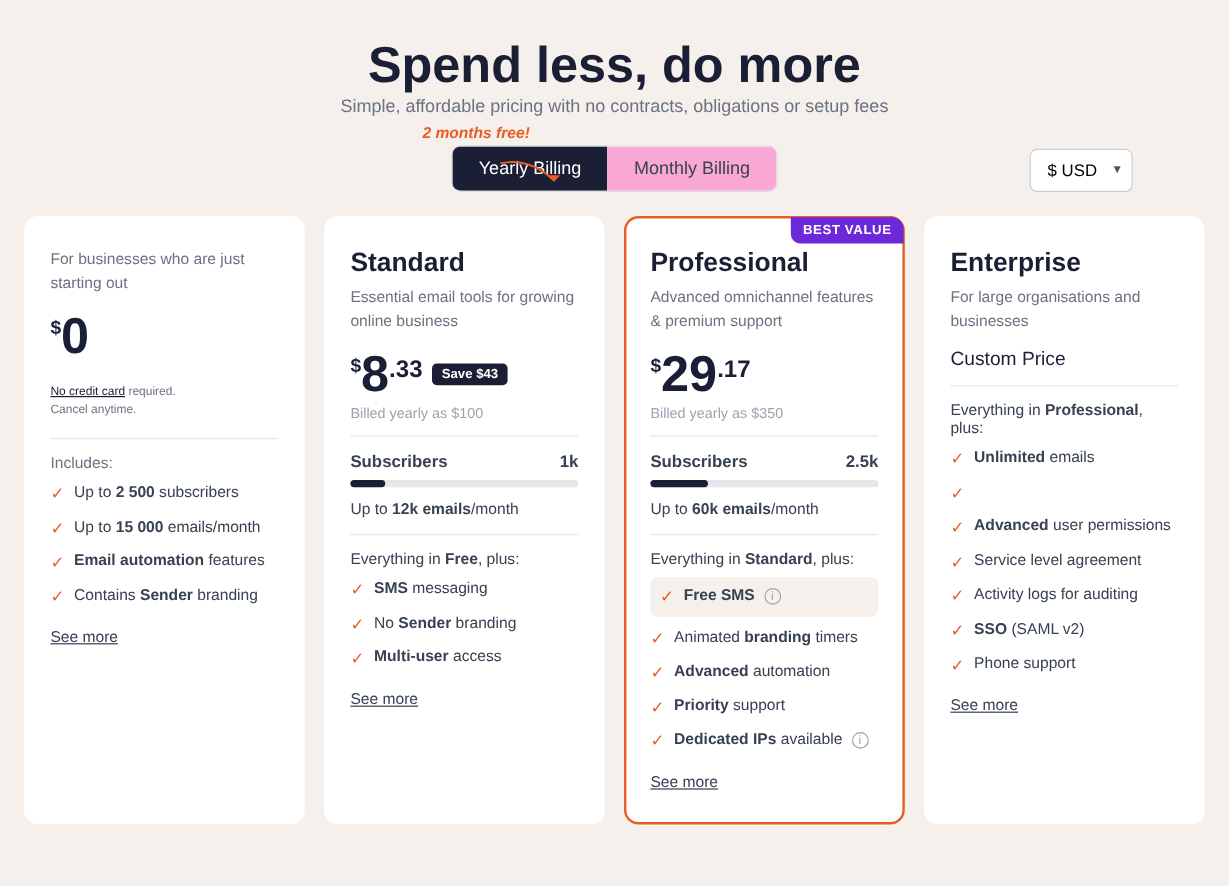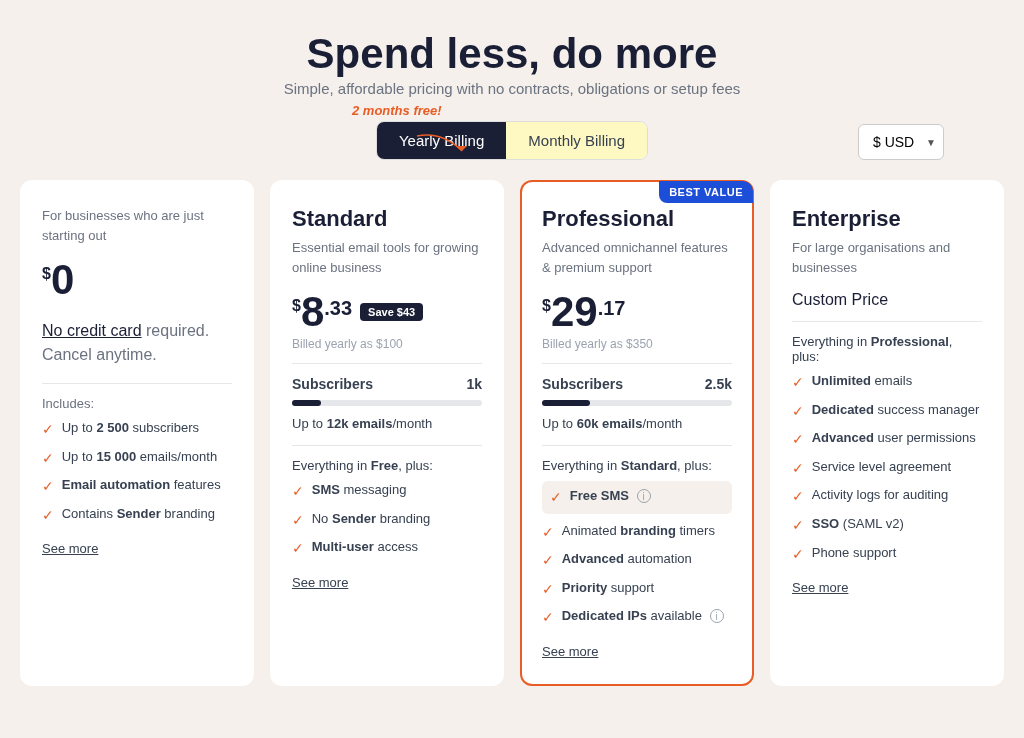--- a/index.html
+++ b/index.html
@@ -59,21 +59,21 @@
       font-weight: 500;
       border: none;
       cursor: pointer;
       transition: all 0.2s;
     }
     .billing-btn.active {
       background: #1a1f36;
       color: white;
     }
     .billing-btn.inactive {
-      background: #fef9c3;
+      background: #f9a8d4;
       color: #374151;
     }
     .currency-select-wrap {
       position: absolute;
       right: 60px;
     }
     .currency-select {
       padding: 9px 14px;
       border: 1px solid #ccc;
       border-radius: 6px;
@@ -110,21 +110,21 @@
       position: relative;
       border: 2px solid transparent;
     }
     .plan-card.featured {
       border: 2px solid #e85d26;
     }
     .best-value-badge {
       position: absolute;
       top: -1px;
       right: -1px;
-      background: #1d4ed8;
+      background: #6d28d9;
       color: white;
       font-size: 11px;
       font-weight: 700;
       padding: 5px 10px;
       border-radius: 0 10px 0 8px;
       letter-spacing: 0.5px;
     }
     .plan-name {
       font-size: 22px;
       font-weight: 700;
@@ -176,21 +176,21 @@
       color: #9ca3af;
       margin-bottom: 10px;
     }
     .custom-price {
       font-size: 16px;
       font-weight: 400;
       color: #1a1f36;
       margin: 8px 0 10px;
     }
     .no-credit {
-      font-size: 16px;
+      font-size: 10px;
       color: #6b7280;
       margin-bottom: 16px;
       line-height: 1.5;
     }
     .no-credit a, .no-credit span.underline {
       text-decoration: underline;
       color: #1a1f36;
     }
     .divider {
       height: 1px;
@@ -448,21 +448,20 @@
       <div class="custom-price">Custom Price</div>
       <div class="divider"></div>
       <div class="section-label">Everything in <strong>Professional</strong>, plus:</div>
       <ul class="feature-list">
         <li class="feature-item">
           <span class="check-icon">✓</span>
           <span><strong>Unlimited</strong> emails</span>
         </li>
         <li class="feature-item">
           <span class="check-icon">✓</span>
-          <span><strong>Dedicated</strong> success manager</span>
         </li>
         <li class="feature-item">
           <span class="check-icon">✓</span>
           <span><strong>Advanced</strong> user permissions</span>
         </li>
         <li class="feature-item">
           <span class="check-icon">✓</span>
           <span>Service level agreement</span>
         </li>
         <li class="feature-item">

